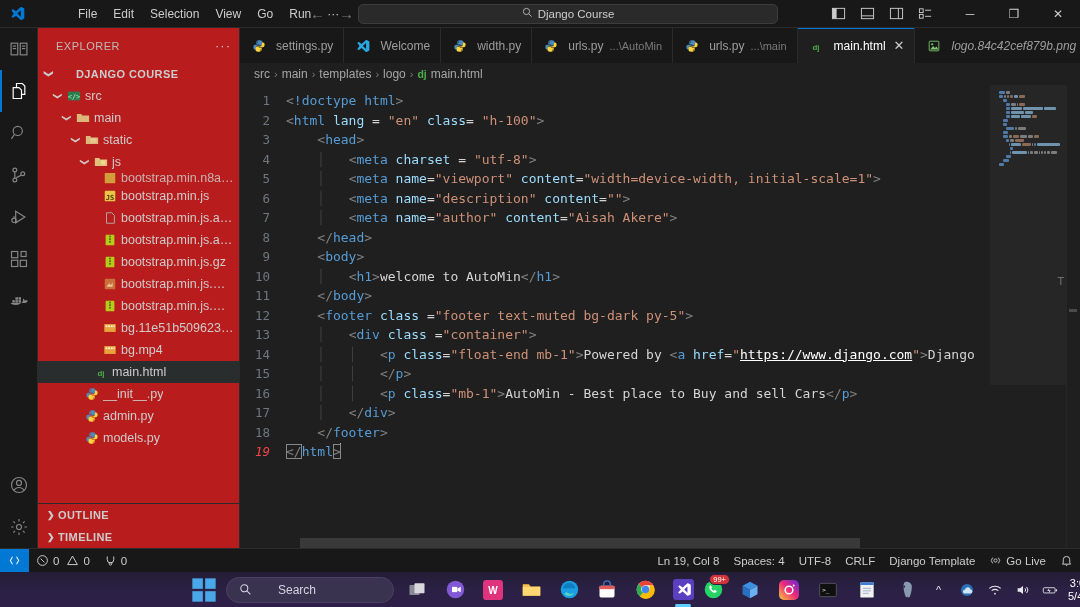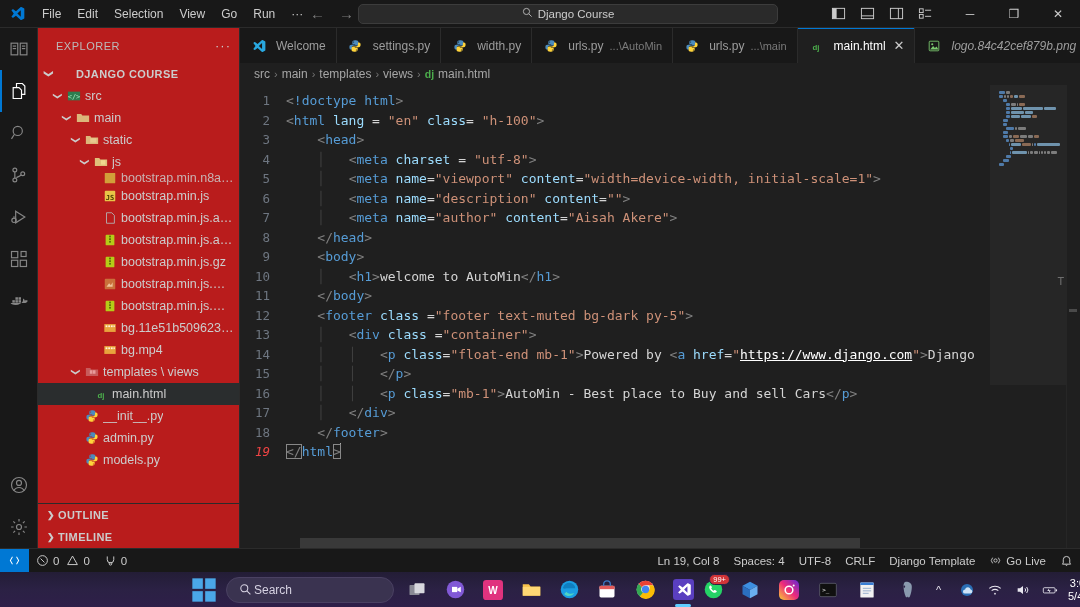--- a/index.html
+++ b/index.html
@@ -14,21 +14,21 @@
   .app { position: relative; width: 1080px; height: 607px; display: flex; flex-direction: column; }
 
   
   .titlebar {
     height: 28px; min-height: 28px; background: #181818;
     display: flex; align-items: center; border-bottom: 1px solid #2b2b2b;
     position: relative;
   }
   .vscode-logo { width: 34px; display: flex; align-items: center; justify-content: center; }
   .vscode-logo svg { width: 15px; height: 15px; }
-  .menu { display: flex; align-items: center; gap: 0; }
+  .menu { display: flex; align-items: center; gap: 0; margin-left: 36px; }
   .menu-item {
     padding: 3px 8px; font-size: 12px; color: #cccccc; cursor: default;
     border-radius: 3px; white-space: nowrap;
   }
   .nav-arrows { position: absolute; left: 310px; display: flex; gap: 14px; align-items: center; }
   .nav-arrow { color: #7c7c7c; font-size: 15px; line-height: 1; cursor: default; }
   .searchbox {
     position: absolute; left: 358px; width: 420px; height: 20px;
     background: #2a2a2a; border: 1px solid #3c3c3c; border-radius: 5px;
     display: flex; align-items: center; justify-content: center; gap: 5px;
@@ -170,21 +170,21 @@
   
   .taskbar {
     height: 35px; min-height: 35px;
     background: linear-gradient(180deg,#231d36 0%,#2b2144 50%,#2e1f49 100%);
     display: flex; align-items: center; position: relative;
   }
   .tb-center { display: flex; align-items: center; gap: 8px; margin-left: 190px; }
   .tb-start { width: 28px; height: 28px; display: flex; align-items: center; justify-content: center; cursor: default; }
   .tb-search {
     width: 168px; height: 26px; border-radius: 13px; background: #3a3350;
-    border: 1px solid #4a4162; display: flex; align-items: center; gap: 0;
+    border: 1px solid #4a4162; display: flex; align-items: center; gap: 24px;
     padding: 0 10px; color: #d6d2e2; font-size: 12px; cursor: default;
   }
   .tb-app {
     width: 30px; height: 30px; display: flex; align-items: center; justify-content: center;
     position: relative; cursor: default; border-radius: 4px;
   }
   .tb-app.active::after {
     content:""; position:absolute; bottom: -2px; left: 50%; transform: translateX(-50%);
     width: 16px; height: 3px; border-radius: 2px; background: #60cdff;
   }
@@ -483,31 +483,20 @@
               <svg viewBox="0 0 16 16">
                 <rect x="1.5" y="3.5" width="13" height="9" fill="#e8a33d"></rect>
                 <rect x="3" y="5" width="2" height="2" fill="#fff2dc"></rect>
                 <rect x="6" y="5" width="2" height="2" fill="#fff2dc"></rect>
                 <rect x="9" y="5" width="2" height="2" fill="#fff2dc"></rect>
                 <rect x="12" y="5" width="1.5" height="2" fill="#fff2dc"></rect>
               </svg>
             </span>
             <span class="tlabel">bg.mp4</span>
           </div>
-          <div class="trow" style="padding-left:31px;">
-            <span class="chev" style="transform: rotate(90deg);">❯</span>
-            <span class="ticon">
-              <svg viewBox="0 0 16 16">
-                <path d="M1 3.5h5l1.2 1.5H15v7.5H1z" fill="#c75b5b"></path>
-                <rect x="5.5" y="6" width="3" height="4" fill="#e89a9a"></rect>
-                <rect x="9" y="6" width="3" height="4" fill="#e89a9a"></rect>
-              </svg>
-            </span>
-            <span class="tlabel">templates \ views</span>
-          </div>
           <div class="trow selected" style="padding-left:40px;">
             <span class="chev"></span>
             <span class="ticon">
               <svg viewBox="0 0 16 16">
                 <text x="8" y="12" font-size="9" fill="#4cae4c" text-anchor="middle" font-family="Liberation Sans, sans-serif" font-weight="bold">dj</text>
               </svg>
             </span>
             <span class="tlabel">main.html</span>
           </div>
           <div class="trow" style="padding-left:31px;">
@@ -550,34 +539,34 @@
           <span class="chev" style="transform: rotate(0deg);">❯</span>
           <span>TIMELINE</span>
         </div>
       </div>
     </div>
 
     <div class="editor-area">
       <div class="tabs" id="tabs">
           <div class="tab">
             <span class="ticon">
+              <svg viewBox="0 0 16 16">
+                <path d="M8 1.5c-2 0-3 .8-3 2.1V6h3.2v.7H3.7C2.4 6.7 1.6 7.6 1.6 9.3s.7 2.7 2 2.7h1V9.6c0-1.3 1-2.1 2.3-2.1h3c1.1 0 2-.8 2-1.9V3.6c0-1.2-1-2.1-2.9-2.1zM6.4 2.8a.65.65 0 1 1 0 1.3.65.65 0 0 1 0-1.3z" fill="#4b8bbe"></path>
+                <path d="M8 14.5c2 0 3-.8 3-2.1V10H7.8v-.7h4.5c1.3 0 2.1-.9 2.1-2.6s-.7-2.7-2-2.7h-1v2.4c0 1.3-1 2.1-2.3 2.1h-3c-1.1 0-2 .8-2 1.9v2.1c0 1.2 1 2 2.9 2zM9.6 13.2a.65.65 0 1 1 0-1.3.65.65 0 0 1 0 1.3z" fill="#ffd43b"></path>
+              </svg>
+            </span>
+            <span class="tname">settings.py</span>
+          </div>
+          <div class="tab">
+            <span class="ticon">
               <svg viewBox="0 0 32 32">
                 <path fill="#29a8e0" d="M24.3 2.3 29.6 5c.6.3 1 .9 1 1.6v18.8c0 .7-.4 1.3-1 1.6l-5.3 2.7c-.7.3-1.5.2-2-.3l-9.6-8.8-5.9 4.5c-.3.2-.7.2-1 0l-2.3-1.6c-.4-.3-.5-1-.1-1.3L8 16l-4.6-6.2c-.4-.4-.3-1 .1-1.3l2.3-1.6c.3-.2.7-.2 1 0l5.9 4.5 9.6-8.8c.5-.5 1.3-.6 2-.3zM23 9.3l-7.3 6.7 7.3 6.7V9.3z"></path>
               </svg>
             </span>
             <span class="tname">Welcome</span>
-          </div>
-          <div class="tab">
-            <span class="ticon">
-              <svg viewBox="0 0 16 16">
-                <path d="M8 1.5c-2 0-3 .8-3 2.1V6h3.2v.7H3.7C2.4 6.7 1.6 7.6 1.6 9.3s.7 2.7 2 2.7h1V9.6c0-1.3 1-2.1 2.3-2.1h3c1.1 0 2-.8 2-1.9V3.6c0-1.2-1-2.1-2.9-2.1zM6.4 2.8a.65.65 0 1 1 0 1.3.65.65 0 0 1 0-1.3z" fill="#4b8bbe"></path>
-                <path d="M8 14.5c2 0 3-.8 3-2.1V10H7.8v-.7h4.5c1.3 0 2.1-.9 2.1-2.6s-.7-2.7-2-2.7h-1v2.4c0 1.3-1 2.1-2.3 2.1h-3c-1.1 0-2 .8-2 1.9v2.1c0 1.2 1 2 2.9 2zM9.6 13.2a.65.65 0 1 1 0-1.3.65.65 0 0 1 0 1.3z" fill="#ffd43b"></path>
-              </svg>
-            </span>
-            <span class="tname">settings.py</span>
           </div>
           <div class="tab">
             <span class="ticon">
               <svg viewBox="0 0 16 16">
                 <path d="M8 1.5c-2 0-3 .8-3 2.1V6h3.2v.7H3.7C2.4 6.7 1.6 7.6 1.6 9.3s.7 2.7 2 2.7h1V9.6c0-1.3 1-2.1 2.3-2.1h3c1.1 0 2-.8 2-1.9V3.6c0-1.2-1-2.1-2.9-2.1zM6.4 2.8a.65.65 0 1 1 0 1.3.65.65 0 0 1 0-1.3z" fill="#4b8bbe"></path>
                 <path d="M8 14.5c2 0 3-.8 3-2.1V10H7.8v-.7h4.5c1.3 0 2.1-.9 2.1-2.6s-.7-2.7-2-2.7h-1v2.4c0 1.3-1 2.1-2.3 2.1h-3c-1.1 0-2 .8-2 1.9v2.1c0 1.2 1 2 2.9 2zM9.6 13.2a.65.65 0 1 1 0-1.3.65.65 0 0 1 0 1.3z" fill="#ffd43b"></path>
               </svg>
             </span>
             <span class="tname">width.py</span>
           </div>
@@ -628,21 +617,21 @@
           <span class="bc-sep">›</span>
           <span class="bc-item">
             <span>main</span>
           </span>
           <span class="bc-sep">›</span>
           <span class="bc-item">
             <span>templates</span>
           </span>
           <span class="bc-sep">›</span>
           <span class="bc-item">
-            <span>views</span>
+            <span>logo</span>
           </span>
           <span class="bc-sep">›</span>
           <span class="bc-item">
             <span class="bc-dj">dj</span>
             <span>main.html</span>
           </span>
         </div>
       <div class="code-wrap">
         <div class="code-scroll">
           <div class="code" id="code"><div class="ln"><span class="num">1</span><span class="txt"><span class="tok-punc">&lt;</span><span class="tok-tag">!doctype html</span><span class="tok-punc">&gt;</span></span></div><div class="ln"><span class="num">2</span><span class="txt"><span class="tok-punc">&lt;</span><span class="tok-tag">html</span><span class="tok-plain"> </span><span class="tok-name">lang</span><span class="tok-plain"> = </span><span class="tok-str">"</span><span class="tok-str">en</span><span class="tok-str">"</span><span class="tok-plain"> </span><span class="tok-name">class</span><span class="tok-plain">= </span><span class="tok-str">"</span><span class="tok-str">h-100</span><span class="tok-str">"</span><span class="tok-punc">&gt;</span></span></div><div class="ln"><span class="num">3</span><span class="txt">    <span class="tok-punc">&lt;</span><span class="tok-tag">head</span><span class="tok-punc">&gt;</span></span></div><div class="ln"><span class="num">4</span><span class="txt">    <span class="indent-guide">│</span>   <span class="tok-punc">&lt;</span><span class="tok-tag">meta</span><span class="tok-plain"> </span><span class="tok-name">charset</span><span class="tok-plain"> = </span><span class="tok-str">"</span><span class="tok-str">utf-8</span><span class="tok-str">"</span><span class="tok-punc">&gt;</span></span></div><div class="ln"><span class="num">5</span><span class="txt">    <span class="indent-guide">│</span>   <span class="tok-punc">&lt;</span><span class="tok-tag">meta</span><span class="tok-plain"> </span><span class="tok-name">name</span><span class="tok-plain">=</span><span class="tok-str">"</span><span class="tok-str">viewport</span><span class="tok-str">"</span><span class="tok-plain"> </span><span class="tok-name">content</span><span class="tok-plain">=</span><span class="tok-str">"</span><span class="tok-str">width=device-width, initial-scale=1</span><span class="tok-str">"</span><span class="tok-punc">&gt;</span></span></div><div class="ln"><span class="num">6</span><span class="txt">    <span class="indent-guide">│</span>   <span class="tok-punc">&lt;</span><span class="tok-tag">meta</span><span class="tok-plain"> </span><span class="tok-name">name</span><span class="tok-plain">=</span><span class="tok-str">"</span><span class="tok-str">description</span><span class="tok-str">"</span><span class="tok-plain"> </span><span class="tok-name">content</span><span class="tok-plain">=</span><span class="tok-str">"</span><span class="tok-str"></span><span class="tok-str">"</span><span class="tok-punc">&gt;</span></span></div><div class="ln"><span class="num">7</span><span class="txt">    <span class="indent-guide">│</span>   <span class="tok-punc">&lt;</span><span class="tok-tag">meta</span><span class="tok-plain"> </span><span class="tok-name">name</span><span class="tok-plain">=</span><span class="tok-str">"</span><span class="tok-str">author</span><span class="tok-str">"</span><span class="tok-plain"> </span><span class="tok-name">content</span><span class="tok-plain">=</span><span class="tok-str">"</span><span class="tok-str">Aisah Akere</span><span class="tok-str">"</span><span class="tok-punc">&gt;</span></span></div><div class="ln"><span class="num">8</span><span class="txt">    <span class="tok-punc">&lt;/</span><span class="tok-tag">head</span><span class="tok-punc">&gt;</span></span></div><div class="ln"><span class="num">9</span><span class="txt">    <span class="tok-punc">&lt;</span><span class="tok-tag">body</span><span class="tok-punc">&gt;</span></span></div><div class="ln"><span class="num">10</span><span class="txt">    <span class="indent-guide">│</span>   <span class="tok-punc">&lt;</span><span class="tok-tag">h1</span><span class="tok-punc">&gt;</span><span class="tok-plain">welcome to AutoMin</span><span class="tok-punc">&lt;/</span><span class="tok-tag">h1</span><span class="tok-punc">&gt;</span></span></div><div class="ln"><span class="num">11</span><span class="txt">    <span class="tok-punc">&lt;/</span><span class="tok-tag">body</span><span class="tok-punc">&gt;</span></span></div><div class="ln"><span class="num">12</span><span class="txt">    <span class="tok-punc">&lt;</span><span class="tok-tag">footer</span><span class="tok-plain"> </span><span class="tok-name">class</span><span class="tok-plain"> =</span><span class="tok-str">"</span><span class="tok-str">footer text-muted bg-dark py-5</span><span class="tok-str">"</span><span class="tok-punc">&gt;</span></span></div><div class="ln"><span class="num">13</span><span class="txt">    <span class="indent-guide">│</span>   <span class="tok-punc">&lt;</span><span class="tok-tag">div</span><span class="tok-plain"> </span><span class="tok-name">class</span><span class="tok-plain"> =</span><span class="tok-str">"</span><span class="tok-str">container</span><span class="tok-str">"</span><span class="tok-punc">&gt;</span></span></div><div class="ln"><span class="num">14</span><span class="txt">    <span class="indent-guide">│</span>   <span class="indent-guide">│</span>   <span class="tok-punc">&lt;</span><span class="tok-tag">p</span><span class="tok-plain"> </span><span class="tok-name">class</span><span class="tok-plain">=</span><span class="tok-str">"</span><span class="tok-str">float-end mb-1</span><span class="tok-str">"</span><span class="tok-punc">&gt;</span><span class="tok-plain">Powered by </span><span class="tok-punc">&lt;</span><span class="tok-tag">a</span><span class="tok-plain"> </span><span class="tok-name">href</span><span class="tok-plain">=</span><span class="tok-str">"</span><span class="tok-link">https://www.django.com</span><span class="tok-str">"</span><span class="tok-punc">&gt;</span><span class="tok-plain">Django</span></span></div><div class="ln"><span class="num">15</span><span class="txt">    <span class="indent-guide">│</span>   <span class="indent-guide">│</span>   <span class="tok-punc">&lt;/</span><span class="tok-tag">p</span><span class="tok-punc">&gt;</span></span></div><div class="ln"><span class="num">16</span><span class="txt">    <span class="indent-guide">│</span>   <span class="indent-guide">│</span>   <span class="tok-punc">&lt;</span><span class="tok-tag">p</span><span class="tok-plain"> </span><span class="tok-name">class</span><span class="tok-plain">=</span><span class="tok-str">"</span><span class="tok-str">mb-1</span><span class="tok-str">"</span><span class="tok-punc">&gt;</span><span class="tok-plain">AutoMin - Best place to Buy and sell Cars</span><span class="tok-punc">&lt;/</span><span class="tok-tag">p</span><span class="tok-punc">&gt;</span></span></div><div class="ln"><span class="num">17</span><span class="txt">    <span class="indent-guide">│</span>   <span class="tok-punc">&lt;/</span><span class="tok-tag">div</span><span class="tok-punc">&gt;</span></span></div><div class="ln"><span class="num">18</span><span class="txt">    <span class="tok-punc">&lt;/</span><span class="tok-tag">footer</span><span class="tok-punc">&gt;</span></span></div><div class="ln current"><span class="num">19</span><span class="txt"><span class="tok-punc bracket-box">&lt;/</span><span class="tok-tag">html</span><span class="tok-punc bracket-box">&gt;</span><span class="cursor"></span></span></div></div>

